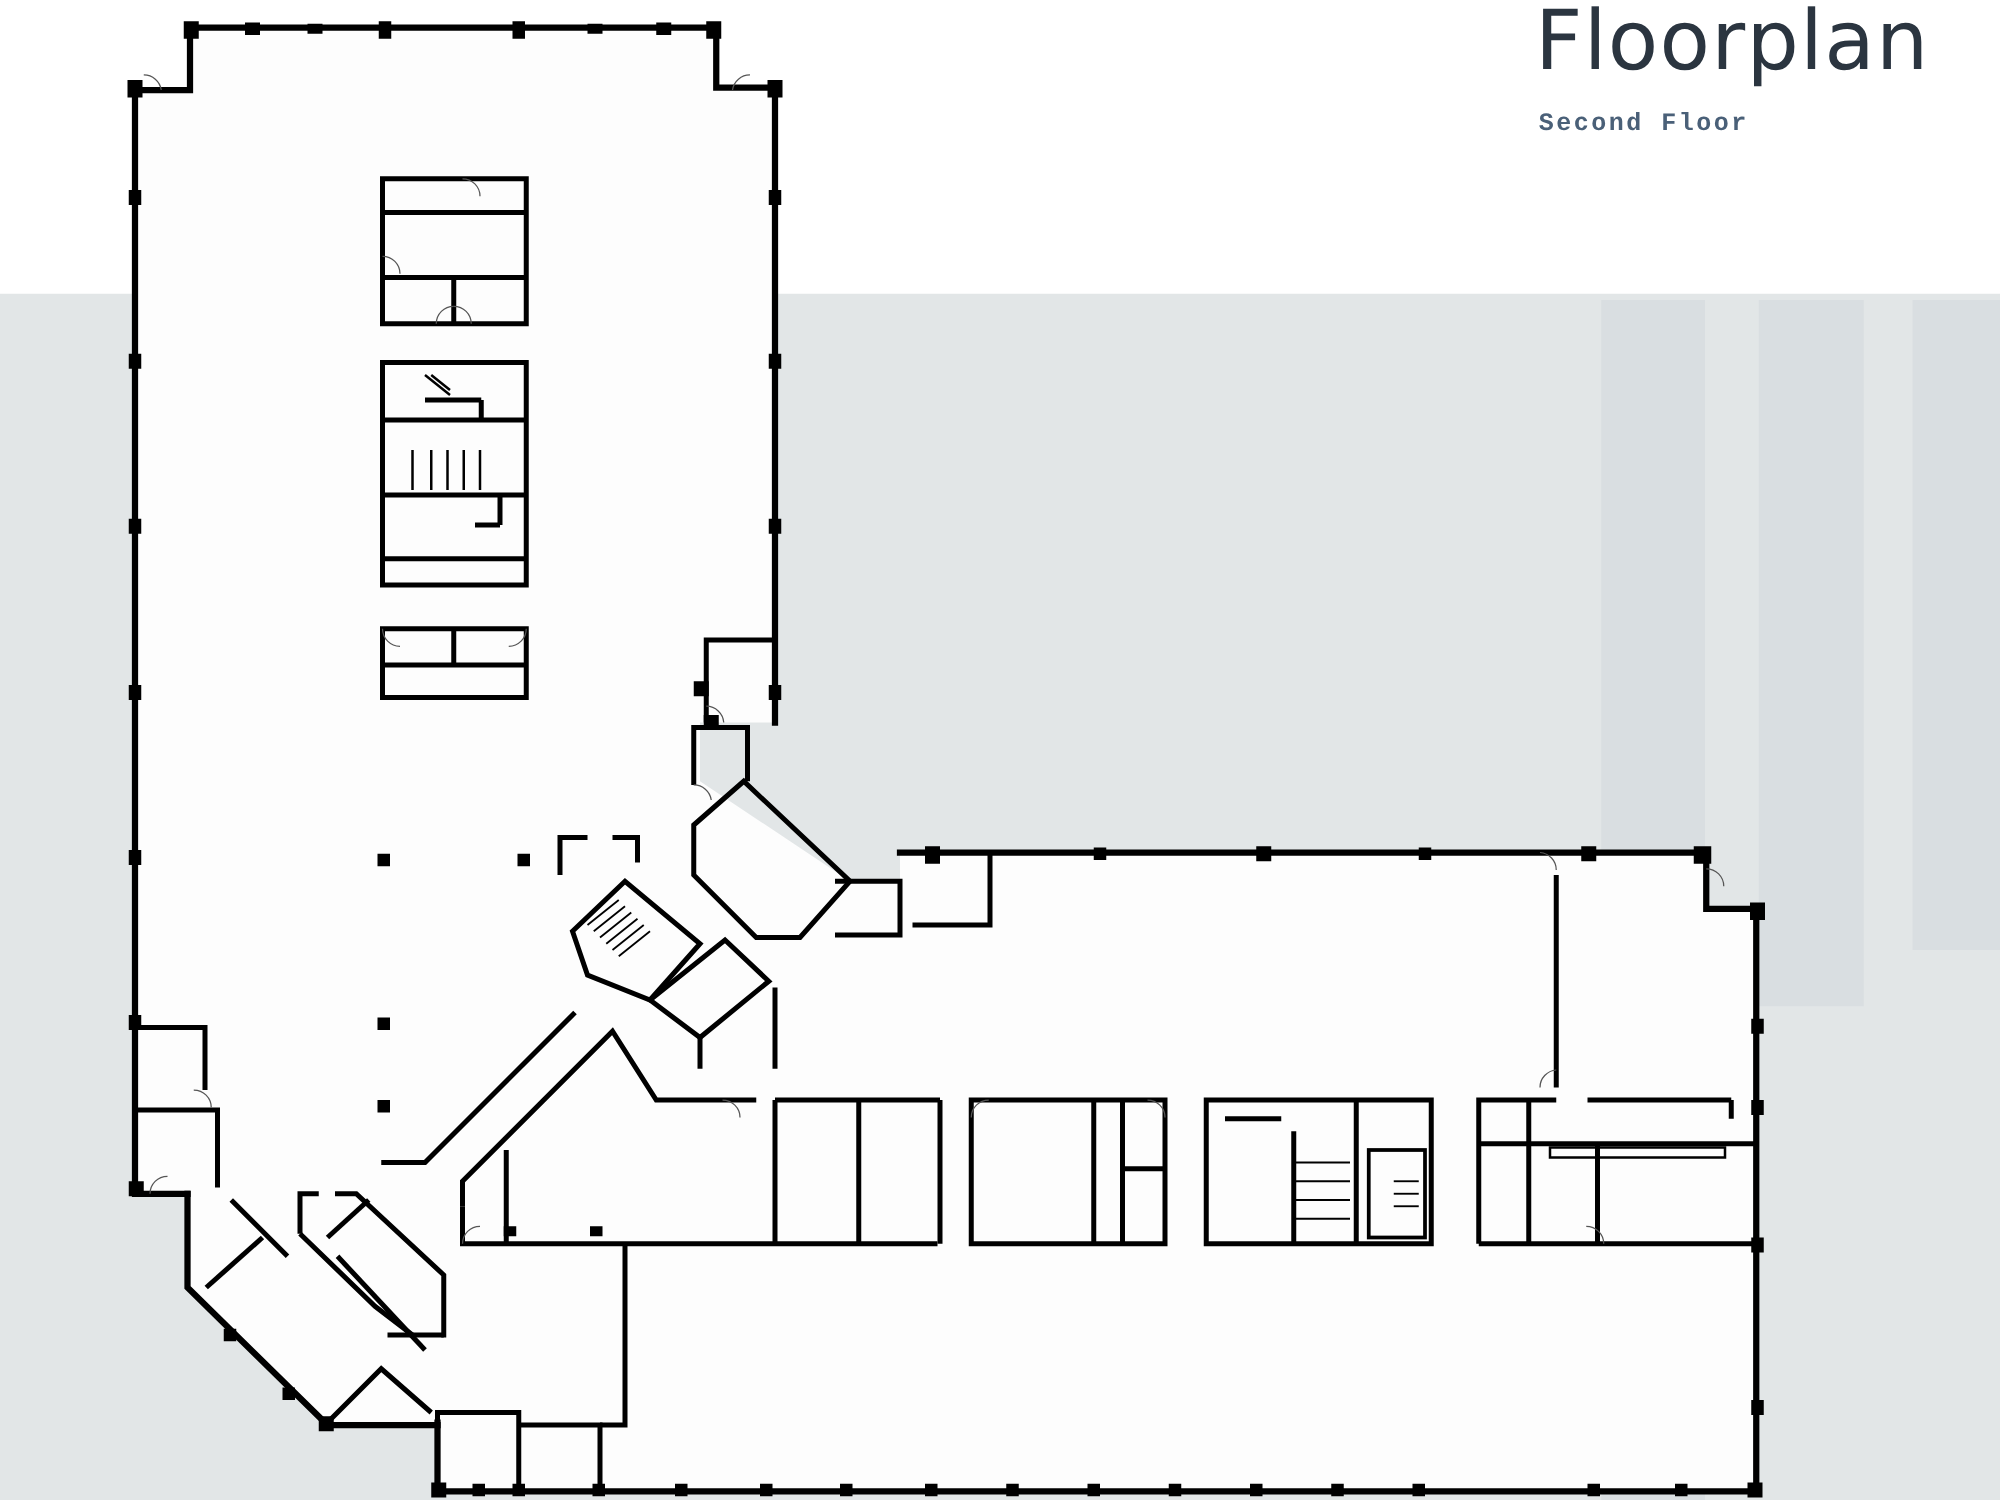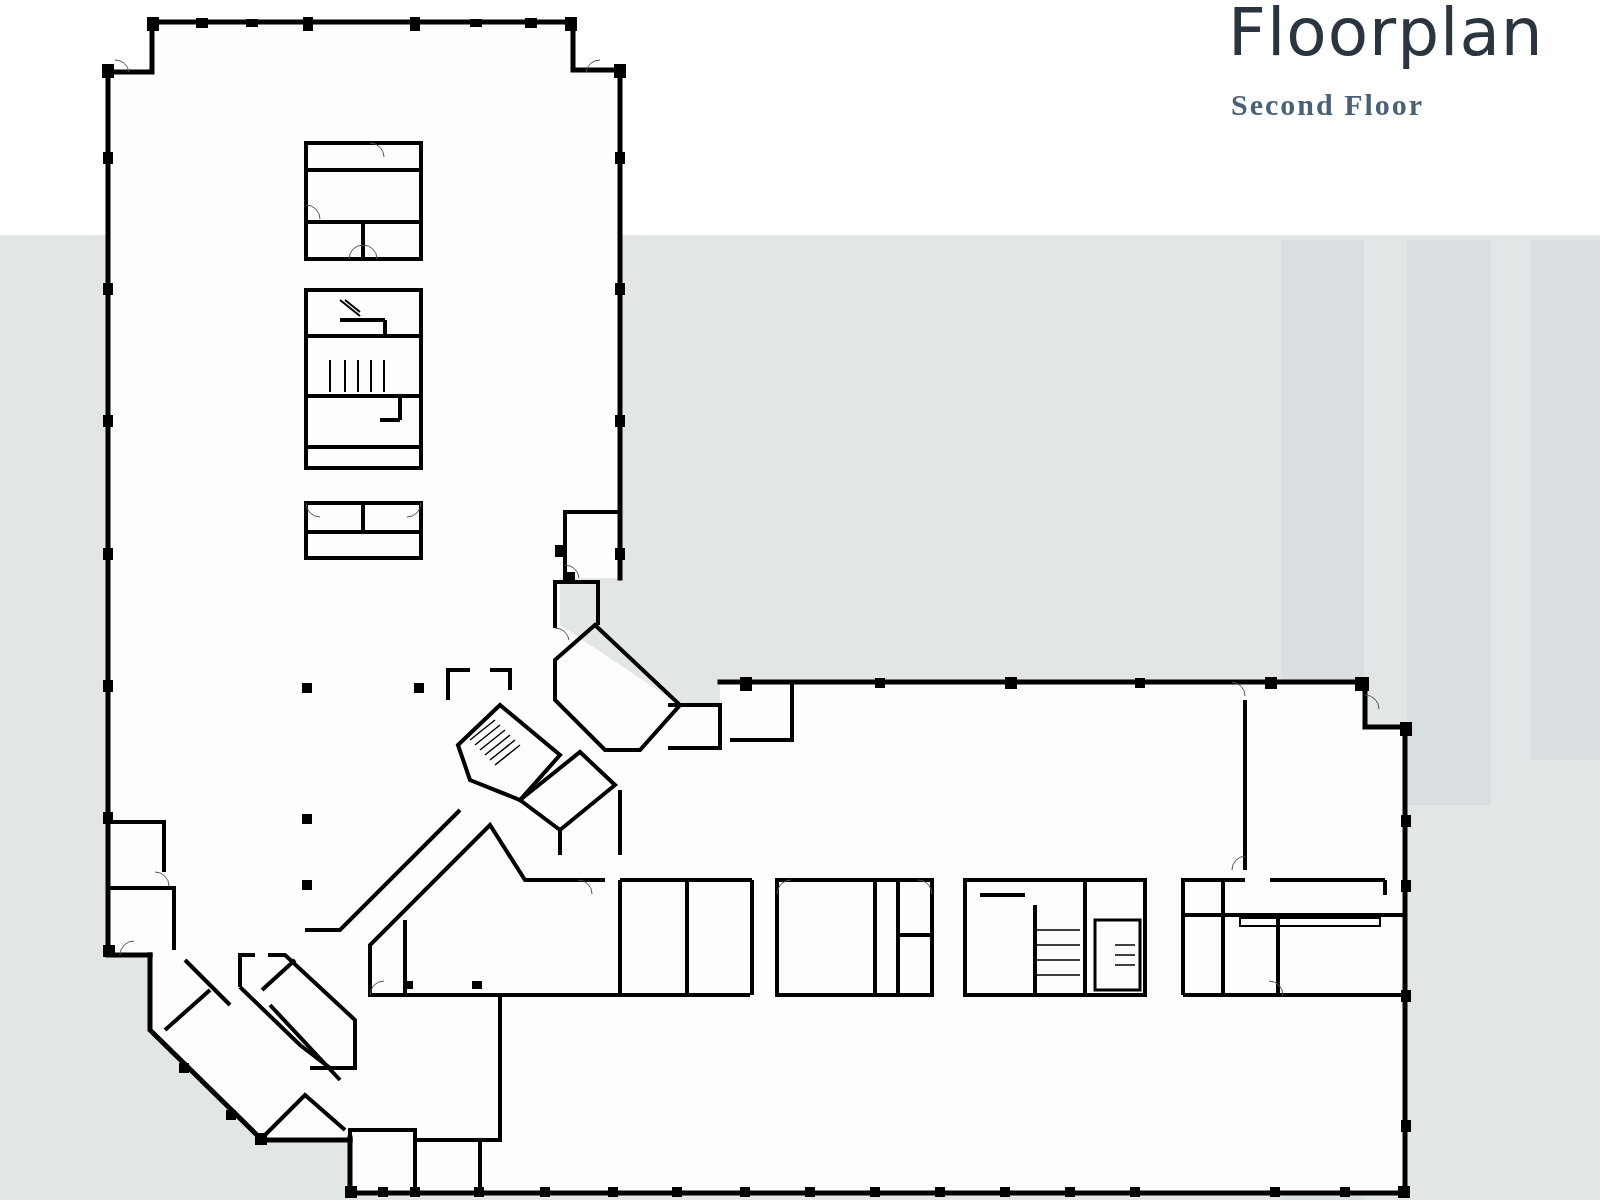--- a/index.html
+++ b/index.html
@@ -1,20 +1,20 @@
 <!DOCTYPE html>
 <html><head>
 <meta charset="utf-8">
 <style>
   html, body { margin:0; padding:0; }
   body { width:1600px; height:1200px; position:relative; overflow:hidden; background:#ffffff; font-family:"DejaVu Sans", sans-serif; }
   .bg-band { position:absolute; left:0; top:235px; width:1600px; height:965px; background:#e2e6e7; }
   .bg-rect { position:absolute; }
   .title { position:absolute; left:1228px; top:-6px; font-size:66px; color:#2b3540; font-family:"DejaVu Sans", sans-serif; letter-spacing:1px; font-weight:400; }
-  .subtitle { position:absolute; left:1231px; top:88px; font-size:30px; color:#4a6078; font-family:Liberation Serif, serif; font-weight:700; letter-spacing:2px; }
+  .subtitle { position:absolute; left:1231px; top:88px; font-size:20px; color:#4a6078; font-family:Liberation Mono, monospace; font-weight:700; letter-spacing:2px; }
   svg.plan { position:absolute; left:0; top:0; }
 </style>
 </head>
 <body>
 
 <div class="bg-band"></div>
 <div class="bg-rect" style="left:1281px;top:240px;width:83px;height:960px;background:#d9dee1;"></div>
 <div class="bg-rect" style="left:1407px;top:240px;width:84px;height:565px;background:#d9dee1;"></div>
 <div class="bg-rect" style="left:1530px;top:240px;width:70px;height:520px;background:#d9dee1;"></div>
 <div class="bg-rect" style="left:1364px;top:880px;width:236px;height:40px;background:#e2e6e7;"></div>

